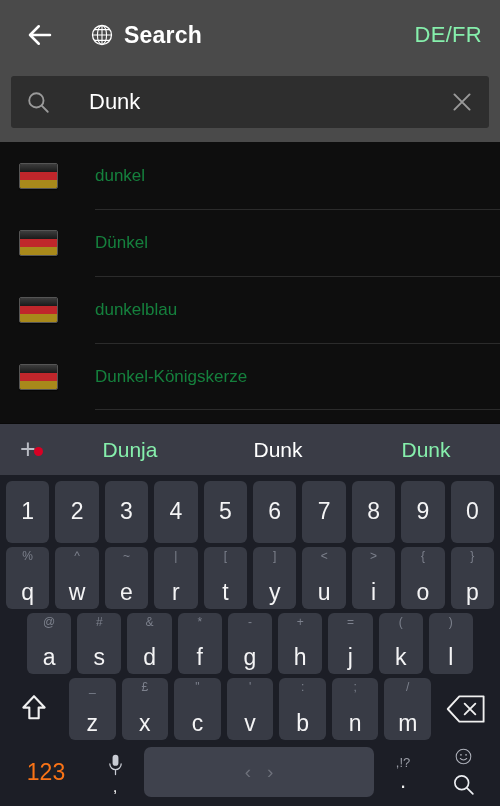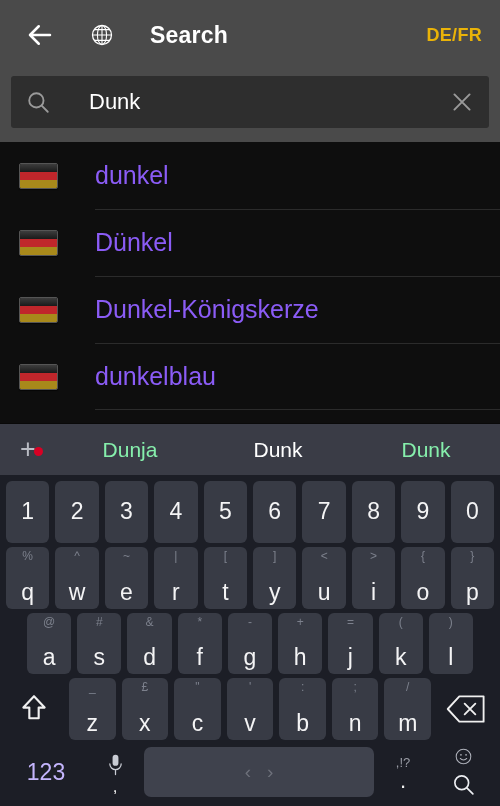--- a/index.html
+++ b/index.html
@@ -12,22 +12,22 @@
   #app { width: 500px; height: 806px; display: flex; flex-direction: column; position: relative; }
 
   
   .appbar {
     height: 70px; background: #4a4a4a; flex: 0 0 70px;
     display: flex; align-items: center; padding: 0 18px;
   }
   .back-btn { width: 44px; height: 44px; display: flex; align-items: center; justify-content: center; }
   .title-wrap { display: flex; align-items: center; margin-left: 28px; gap: 10px; }
   .globe { width: 24px; height: 24px; display: block; }
-  .appbar-title { color: #ffffff; font-size: 23px; font-weight: bold; letter-spacing: .2px; margin-left: 26px; }
-  .lang-toggle { margin-left: auto; color: #eab308; font-size: 18px; letter-spacing: .3px; font-weight: bold; }
+  .appbar-title { color: #ffffff; font-size: 23px; font-weight: bold; letter-spacing: .2px; }
+  .lang-toggle { margin-left: auto; color: #86efac; font-size: 22px; letter-spacing: .3px; }
 
   
   .searchzone { background: #4a4a4a; flex: 0 0 72px; padding: 6px 11px 14px 11px; }
   .searchbar {
     height: 52px; background: #2e2e2e; border-radius: 3px;
     display: flex; align-items: center; padding: 0 14px;
   }
   .search-glass { width: 26px; height: 26px; flex: 0 0 26px; }
   .search-text { flex: 1; color: #ffffff; font-size: 22px; margin-left: 38px; }
   .clear-x { width: 26px; height: 26px; flex: 0 0 26px; }
@@ -46,21 +46,21 @@
   .result-row:last-child::after { top: auto; bottom: 0; }
   .flag {
     width: 39px; height: 26px; flex: 0 0 39px; border: 1px solid #555;
     border-radius: 2px; overflow: hidden; display: flex; flex-direction: column;
     box-shadow: 0 1px 1px rgba(0,0,0,.6);
   }
   .flag i { display: block; width: 100%; height: 33.34%; }
   .flag .bl { background: linear-gradient(#3d3d3d, #1a1a1a); }
   .flag .rd { background: #c0262b; }
   .flag .gd { background: #a8891b; }
-  .result-label { color: #8b5cf6; font-size: 25px; margin-left: 37px; }
+  .result-label { color: #15803d; font-size: 17px; margin-left: 37px; }
 
   
   .suggest {
     flex: 0 0 52px; background: #3a3c46;
     display: flex; align-items: center; border-top: 1px solid #090909;
   }
   .sug-add { width: 56px; display: flex; align-items: center; justify-content: center; position: relative; }
   .plus-glyph { color: #b9bcc4; font-size: 27px; line-height: 1; font-weight: 300; }
   .dot { position: absolute; width: 9px; height: 9px; border-radius: 50%; background: #d80024; top: 11px; right: 13px; }
   .sug-item { flex: 1; text-align: center; color: #86efac; font-size: 21px; }
@@ -77,21 +77,21 @@
   .key .sub { position: absolute; top: 2px; left: 0; right: 0; text-align: center; font-size: 12px; color: #7c808c; }
   .key .main { font-size: 23px; line-height: 1; }
   .key.num { justify-content: center; padding-bottom: 0; }
   .key.num .main { font-size: 23px; }
   .row-letters1 .key { height: 100%; }
   .row-letters2 { padding-left: 22px; padding-right: 22px; }
   .row-letters3 { padding-left: 0; padding-right: 0; }
   .modkey { background: transparent; flex: 0 0 64px; display: flex; align-items: center; justify-content: center; }
   .row-letters3 .key { flex: 1; }
   .kb-row.bottom { flex: 0 0 62px; align-items: center; padding: 0 4px 2px 4px; }
-  .b-123 { flex: 0 0 80px; text-align: center; color: #c4b5fd; font-size: 23px; }
+  .b-123 { flex: 0 0 80px; text-align: center; color: #f97316; font-size: 23px; }
   .b-mic { flex: 0 0 58px; display: flex; flex-direction: column; align-items: center; justify-content: center; gap: 8px; color: #c9ccd4; }
   .b-mic .comma { font-size: 17px; color: #f0f0f0; line-height: 6px; }
   .spacebar {
     flex: 1; height: 50px; background: #3f424d; border-radius: 7px;
     display: flex; align-items: center; justify-content: center; gap: 16px;
     color: #8b8e98; font-size: 21px;
   }
   .sp-arrow { color: #6d707a; font-size: 19px; }
   .b-dot { flex: 0 0 58px; display: flex; flex-direction: column; align-items: center; justify-content: center; }
   .b-dot .tiny { font-size: 13px; color: #9a9da6; line-height: 12px; }
@@ -150,29 +150,29 @@
           <i class="gd"></i>
         </span>
         <span class="result-label">Dünkel</span>
       </div>
       <div class="result-row">
         <span class="flag">
           <i class="bl"></i>
           <i class="rd"></i>
           <i class="gd"></i>
         </span>
-        <span class="result-label">Dunkel-Königskerze</span>
+        <span class="result-label">dunkelblau</span>
       </div>
       <div class="result-row">
         <span class="flag">
           <i class="bl"></i>
           <i class="rd"></i>
           <i class="gd"></i>
         </span>
-        <span class="result-label">dunkelblau</span>
+        <span class="result-label">Dunkel-Königskerze</span>
       </div>
     </div>
 
   <div class="suggest">
     <div class="sug-add">
       <span class="plus-glyph">+</span>
       <span class="dot"></span>
     </div>
     <div style="display:flex;flex:1" id="sugitems">
         <span class="sug-item">Dunja</span>

